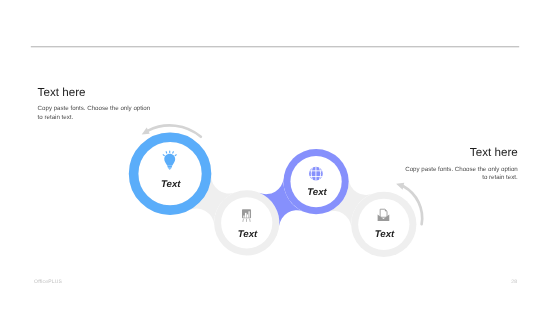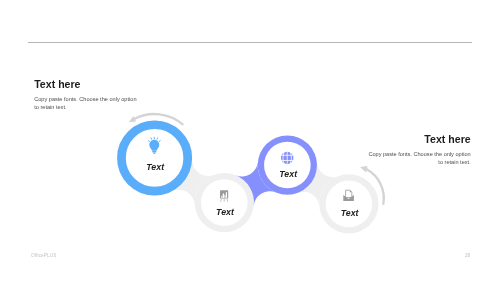--- a/index.html
+++ b/index.html
@@ -3,21 +3,21 @@
 <meta charset="utf-8">
 <style>
   html,body{margin:0;padding:0;}
   body{width:500px;height:281px;background:#ffffff;overflow:hidden;
        font-family:"Liberation Sans", sans-serif;}
   #slide{position:relative;width:500px;height:281px;background:#ffffff;}
   .hrule{position:absolute;left:28px;top:42px;width:444px;height:1px;background:#b7b7b7;}
   .txtblock{position:absolute;}
   .t-left{left:34.2px;top:78.5px;width:104px;text-align:left;}
   .t-right{left:366.7px;top:133.8px;width:104px;text-align:right;}
-  .head{font-size:10.6px;font-weight:bold;color:#1d1d1d;line-height:11px;}
+  .head{font-size:10.6px;font-weight:normal;color:#1d1d1d;line-height:11px;}
   .body{font-size:5.6px;color:#4d4d4d;line-height:8px;margin-top:5.2px;}
   .foot-left{position:absolute;left:31px;top:253px;font-size:4.6px;color:#c2c2c2;letter-spacing:0.15px;}
   .foot-right{position:absolute;left:450px;top:253px;width:20px;text-align:right;font-size:4.6px;color:#c2c2c2;}
   svg{position:absolute;left:0;top:0;}
   .nodelabel{font-size:8.8px;font-weight:bold;font-style:italic;fill:#1f1f1f;text-anchor:middle;transform-box:fill-box;transform-origin:center;}
 </style>
 </head>
 <body>
 
 <div id="slide">

